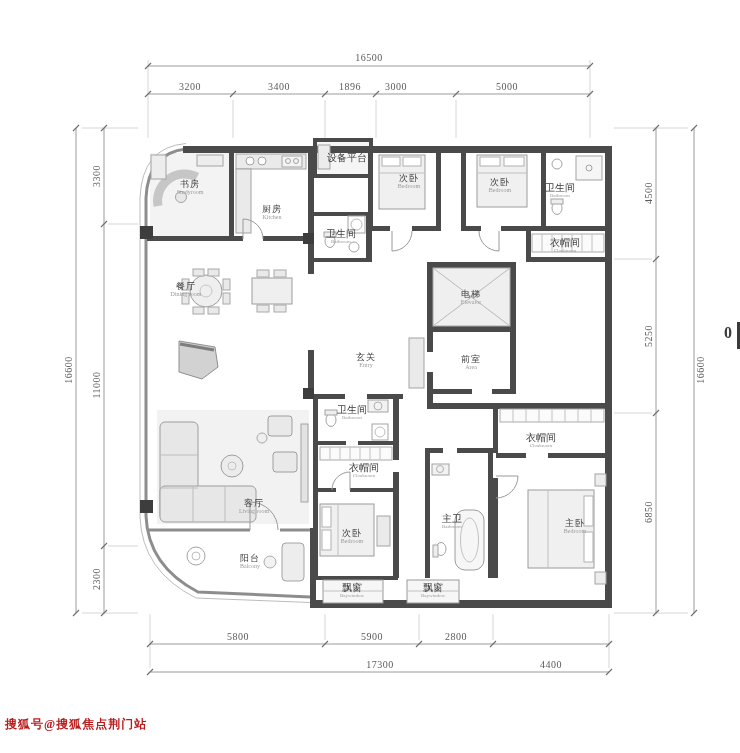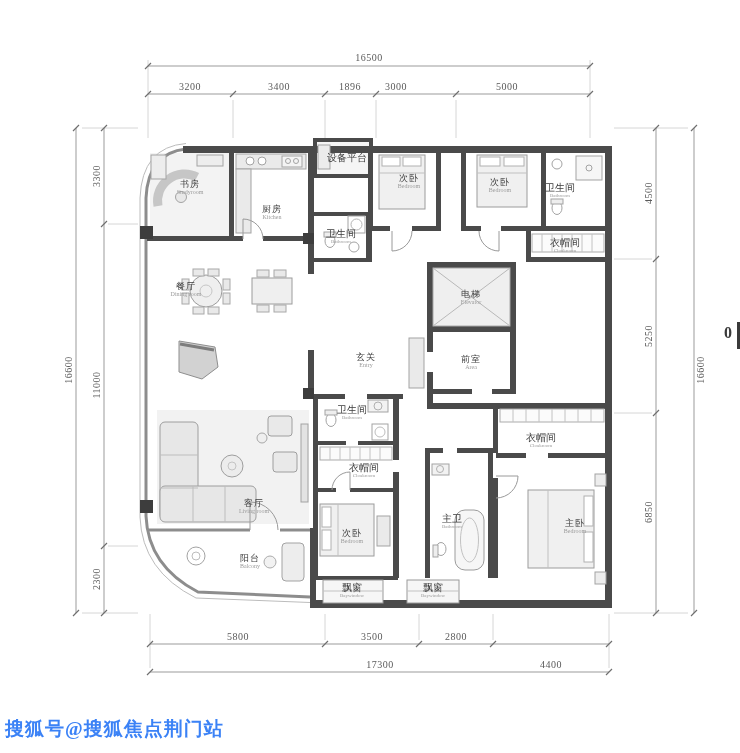--- a/index.html
+++ b/index.html
@@ -6,21 +6,21 @@
   body{width:740px;height:753px;overflow:hidden;font-family:"DejaVu Sans",sans-serif;}
   .page{position:relative;width:613px;height:753px;background:#ffffff;font-family:Liberation Serif, serif;}
   .page svg{position:absolute;left:0;top:0;}
   .dim{position:absolute;font-size:10px;color:#5a5a5a;transform:translate(-50%,-50%);line-height:1;white-space:nowrap;letter-spacing:.5px;}
   .dim.v{transform:translate(-50%,-50%) rotate(-90deg);}
   .room-label{position:absolute;transform:translate(-50%,-50%);text-align:center;line-height:1.12;white-space:nowrap;}
   .room-label .cn{display:block;font-size:9px;color:#3c3c3c;letter-spacing:1px;}
   .room-label .en{display:block;font-size:6px;color:#9b9b9b;}
   .room-label.small .cn{font-size:10px;letter-spacing:0;}
   .room-label.small .en{font-size:5px;}
-  .watermark{position:absolute;left:5px;top:716px;font-size:19px;font-weight:600;color:#3b82f6;letter-spacing:1px;}
+  .watermark{position:absolute;left:5px;top:716px;font-size:12px;font-weight:600;color:#b91c1c;letter-spacing:1px;}
   .edge-text{position:absolute;left:724px;top:324px;font-size:16px;font-weight:700;color:#3a3a3a;}
   .edge-bar{position:absolute;left:737px;top:322px;width:3px;height:27px;background:#3a3a3a;}
 </style>
 </head>
 <body>
 
 <div class="page">
 
   <svg width="740" height="753" viewBox="0 0 740 753">
 
@@ -291,21 +291,21 @@
   <div class="dim v" style="left:97px;top:176px">3300</div>
   <div class="dim v" style="left:97px;top:385px">11000</div>
   <div class="dim v" style="left:97px;top:579px">2300</div>
 
   <div class="dim v" style="left:649px;top:193px">4500</div>
   <div class="dim v" style="left:649px;top:336px">5250</div>
   <div class="dim v" style="left:649px;top:512px">6850</div>
   <div class="dim v" style="left:701px;top:370px">16600</div>
 
   <div class="dim" style="left:238px;top:637px">5800</div>
-  <div class="dim" style="left:372px;top:637px">3500</div>
+  <div class="dim" style="left:372px;top:637px">5900</div>
   <div class="dim" style="left:456px;top:637px">2800</div>
   <div class="dim" style="left:551px;top:665px">4400</div>
   <div class="dim" style="left:380px;top:665px">17300</div>
 
   <div class="room-label" style="left:190px;top:187px">
     <span class="cn">书房</span>
     <span class="en">Studyroom</span>
   </div>
   <div class="room-label" style="left:272px;top:212px">
     <span class="cn">厨房</span>

